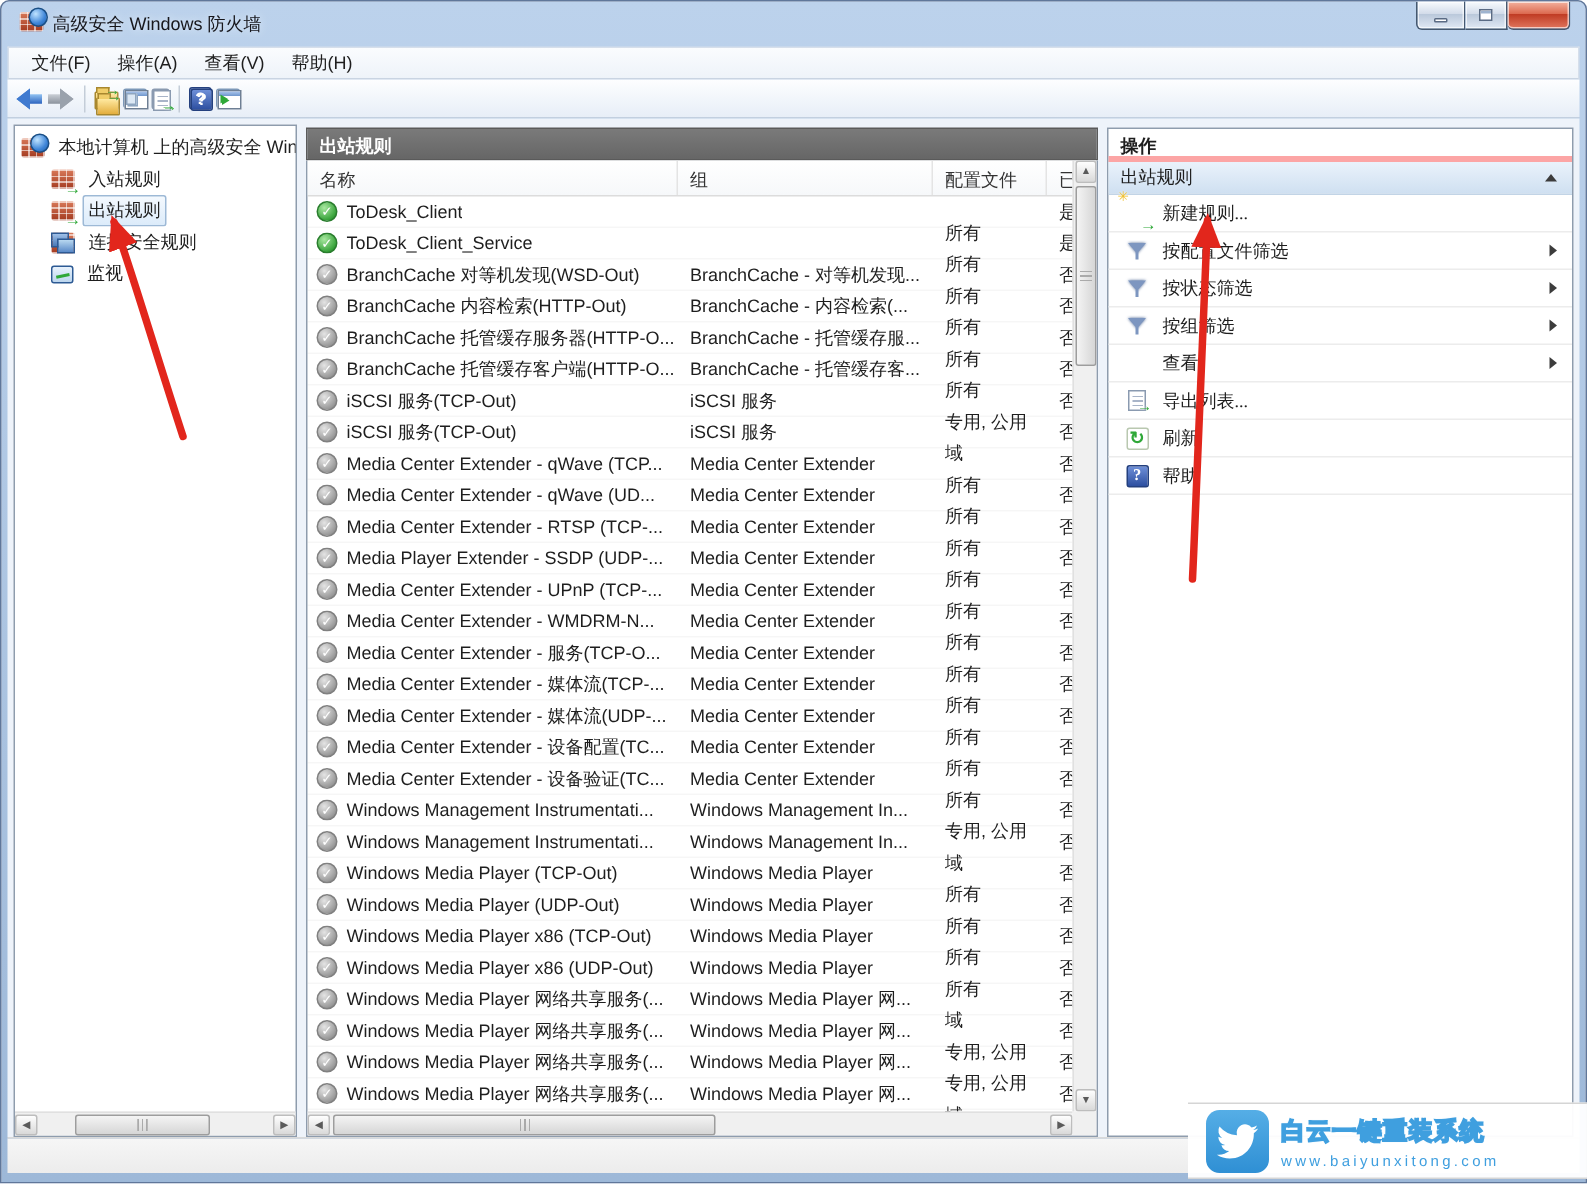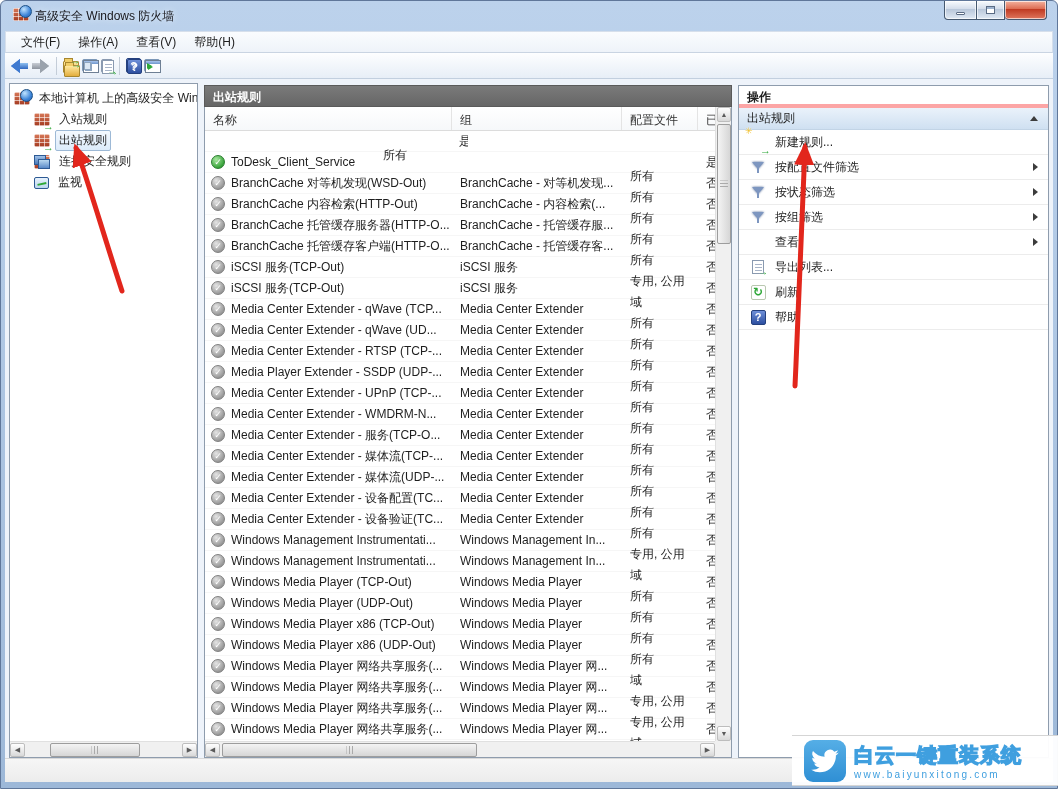--- a/index.html
+++ b/index.html
@@ -118,21 +118,21 @@
   .hsb .sb-thumb{top:1px;height:14px;background:linear-gradient(#f4f4f4,#d6d6d6);}
   .sb-thumb::after{content:"";position:absolute;left:50%;top:50%;transform:translate(-50%,-50%);}
   .vsb .sb-thumb::after{width:8px;height:7px;background:repeating-linear-gradient(#aaa 0 1px,transparent 1px 3px);}
   .hsb .sb-thumb::after{width:7px;height:8px;background:repeating-linear-gradient(90deg,#aaa 0 1px,transparent 1px 3px);}
 
   
   .actions-pane{position:absolute;left:733px;top:6px;right:4px;bottom:0;background:#fff;border:1px solid #8e9cad;}
   .actions-title{height:22px;line-height:22px;padding-left:8px;font-weight:bold;border-bottom:4px solid #fca5a5;}
   .actions-section-header{height:22px;display:flex;align-items:center;padding:0 10px 0 8px;background:linear-gradient(#eaf2fb,#cfe0f1);border-bottom:1px solid #c2d4e6;}
   .collapse-arrow{margin-left:auto;width:0;height:0;border-left:4px solid transparent;border-right:4px solid transparent;border-bottom:5px solid #3c3c3c;}
-  .action-item{height:25px;display:flex;align-items:center;padding:0 10px 0 10px;border-bottom:1px solid #ececec;position:relative;}
+  .action-item{height:25px;display:flex;align-items:center;padding:0 10px 0 10px;border-bottom:1px solid #ececec;position:relative;font-family:Liberation Serif, serif;}
   .act-icon-slot{width:18px;height:16px;margin-right:8px;display:flex;align-items:center;justify-content:center;flex:none;position:relative;}
   .submenu-arrow{margin-left:auto;width:0;height:0;border-top:4px solid transparent;border-bottom:4px solid transparent;border-left:5px solid #3c3c3c;visibility:hidden;}
   .action-item.has-sub .submenu-arrow{visibility:visible;}
   .ai-new-rule-icon{margin-top:2px;}
   .ai-new-rule-icon::before{content:"✳";position:absolute;left:-4px;top:-8px;color:#f0c030;font-size:9px;text-shadow:0 0 2px #fff;}
   .ai-new-rule-icon::after{content:"→";position:absolute;right:-4px;bottom:-6px;color:#2fa838;font-weight:bold;font-size:11px;text-shadow:0 0 2px #fff,0 0 2px #fff;}
   .ai-filter-icon{width:14px;height:13px;position:relative;display:inline-block;}
   .ai-filter-icon::before{content:"";position:absolute;left:1px;top:1px;border-left:6px solid transparent;border-right:6px solid transparent;border-top:7px solid #7d96c0;filter:drop-shadow(0 0 1px #46618f);}
   .ai-filter-icon::after{content:"";position:absolute;left:6px;top:7px;width:2px;height:5px;background:#7d96c0;}
   .ai-refresh-icon{width:15px;height:15px;border:1px solid #b9c8b0;background:#fff;border-radius:2px;position:relative;display:inline-block;}
@@ -146,21 +146,21 @@
   
   .statusbar{position:absolute;left:4px;right:4px;top:757px;height:24px;background:linear-gradient(#f6f6f6,#ececec);border-top:1px solid #d9d9d9;}
 
   
   .annotations{position:absolute;inset:0;pointer-events:none;z-index:50;}
 
   
   .watermark{position:absolute;right:0;bottom:3px;width:266px;height:51px;background:rgba(255,255,255,.96);border-top:1px solid #d5d5d5;border-bottom:1px solid #d5d5d5;display:flex;align-items:center;padding-left:12px;z-index:60;}
   .wm-logo{width:42px;height:42px;border-radius:9px;background:linear-gradient(#55aee6,#2f8fd4);display:flex;align-items:center;justify-content:center;flex:none;}
   .wm-text{margin-left:8px;display:flex;flex-direction:column;}
-  .wm-title{font-size:20px;font-weight:bold;letter-spacing:1px;color:#eef7ff;-webkit-text-stroke:1.3px #3f9fdf;text-shadow:0 0 1px #3f9fdf;line-height:26px;white-space:nowrap;}
+  .wm-title{font-size:16px;font-weight:bold;letter-spacing:1px;color:#eef7ff;-webkit-text-stroke:1.3px #3f9fdf;text-shadow:0 0 1px #3f9fdf;line-height:26px;white-space:nowrap;}
   .wm-url{font-size:10px;color:#3f9fdf;letter-spacing:2.2px;margin-top:1px;white-space:nowrap;}
 </style>
 </head>
 <body>
 
 <div class="win">
 
   <div class="titlebar">
     <span class="title-icon brick ti-firewall-icon"></span>
     <span class="title-text">高级安全 Windows 防火墙</span>
@@ -275,20 +275,24 @@
       <div class="list-area">
         <div class="col-headers">
           <div class="col col-name">名称</div>
           <div class="col col-group">组</div>
           <div class="col col-profile">配置文件</div>
           <div class="col col-enabled">已</div>
         </div>
         <div class="rows">
 
             <div class="rule-row">
+              <div class="cell cell-name">
+                <span class="rule-state-icon st-on"></span>
+                <span class="txt">ToDesk_Client</span>
+              </div>
               <div class="cell cell-group"></div>
               <div class="cell cell-profile">所有</div>
               <div class="cell cell-enabled">是</div>
             </div>
 
             <div class="rule-row">
               <div class="cell cell-name">
                 <span class="rule-state-icon st-on"></span>
                 <span class="txt">ToDesk_Client_Service</span>
               </div>

